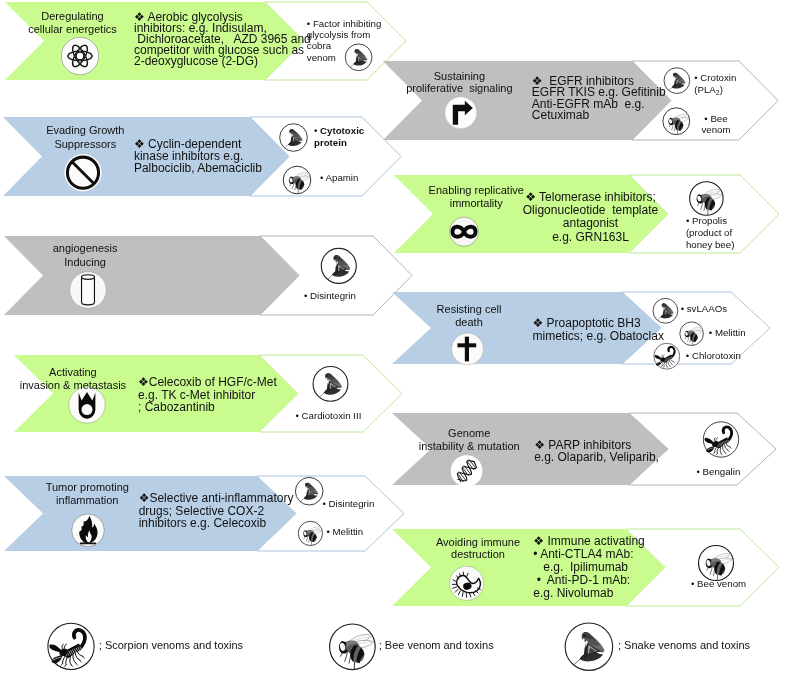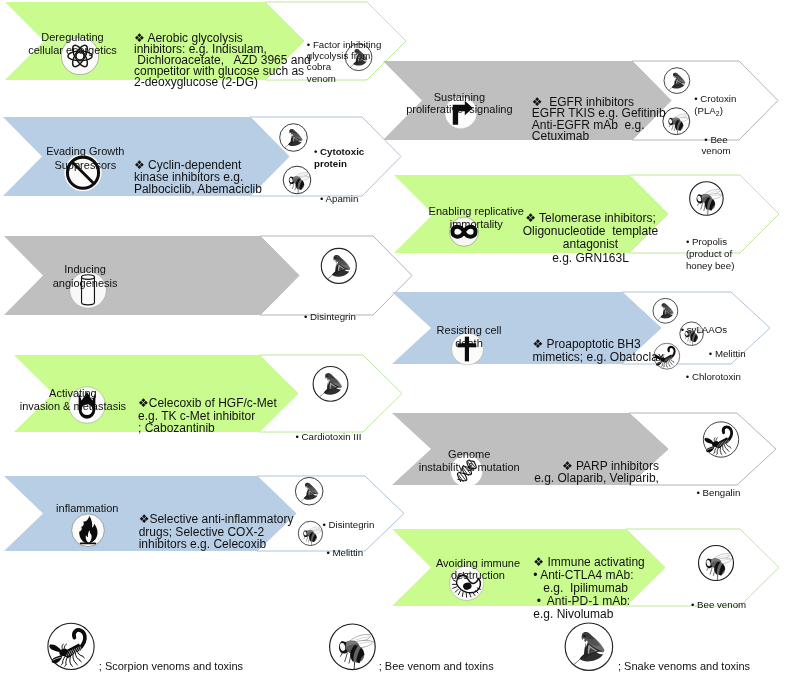--- a/index.html
+++ b/index.html
@@ -550,49 +550,49 @@
               <path d="M32 30 L30 50 L36 33 Z" fill="#ffffff"></path>
               <path d="M40 35 L39 54 L45 39 Z" fill="#fafafa"></path>
               <path d="M35 32 L33 50" fill="none" stroke="#ffffff" stroke-width="1.8" stroke-linecap="round"></path>
               <path d="M25 83 C21 87 16 91 11 95" fill="none" stroke="#2e2e2e" stroke-width="1.8" stroke-linecap="round"></path>
               <ellipse cx="36" cy="24" rx="3.4" ry="2.2" fill="#101010" transform="rotate(-28 36 24)"></ellipse>
             </g>
           </g>
         </svg>
       </g>
     </svg>
-  <div class="overlay" style="position:absolute;left:0;top:0;width:790px;height:607px;margin-top:21px;">
+  <div class="overlay" style="position:absolute;left:0;top:0;width:790px;height:607px;">
       <div class="ttl" style="left:0px;top:10px;width:145px;line-height:13px;"><div>Deregulating</div><div>cellular energetics</div></div>
       <div class="body" style="left:134px;top:11.6px;line-height:11px;"><div>❖ Aerobic glycolysis</div><div>inhibitors: e.g. Indisulam,</div><div> Dichloroacetate,   AZD 3965 and</div><div>competitor with glucose such as</div><div>2-deoxyglucose (2-DG)</div></div>
       <div class="vlab" style="left:306.8px;top:18.299999999999997px;line-height:11.1px;"><div>• Factor inhibiting</div><div>glycolysis from</div><div>cobra</div><div>venom</div></div>
       <div class="ttl" style="left:0px;top:71.1px;width:918.8px;line-height:11.9px;"><div>Sustaining</div><div>proliferative  signaling</div></div>
       <div class="body" style="left:531.8px;top:76.10000000000001px;line-height:11.2px;"><div>❖  EGFR inhibitors</div><div>EGFR TKIS e.g. Gefitinib</div><div>Anti-EGFR mAb  e.g.</div><div>Cetuximab</div></div>
       <div class="vlab" style="left:694.2px;top:72.30000000000001px;line-height:11.7px;"><div>• Crotoxin</div><div>(PLA<span class="subs">2</span>)</div></div>
       <div class="vlab ctr" style="left:0px;top:112.60000000000001px;width:1432px;line-height:11.3px;"><div>• Bee</div><div>venom</div></div>
       <div class="ttl" style="left:0px;top:124.3px;width:170.6px;line-height:13.5px;"><div>Evading Growth</div><div>Suppressors</div></div>
       <div class="body" style="left:133.9px;top:137.6px;line-height:12.1px;"><div>❖ Cyclin-dependent</div><div>kinase inhibitors e.g.</div><div>Palbociclib, Abemaciclib</div></div>
       <div class="vlab" style="left:314px;top:125px;line-height:11.8px;font-weight:bold;"><div>• Cytotoxic</div><div>protein</div></div>
       <div class="vlab" style="left:320px;top:171.9px;line-height:11.8px;"><div>• Apamin</div></div>
       <div class="ttl" style="left:0px;top:183.8px;width:952.6px;line-height:13.5px;"><div>Enabling replicative</div><div>immortality</div></div>
       <div class="body ctr" style="left:0px;top:191px;width:1181px;line-height:13.2px;"><div>❖ Telomerase inhibitors;</div><div>Oligonucleotide  template</div><div>antagonist</div><div>e.g. GRN163L</div></div>
       <div class="vlab" style="left:685.9px;top:214.8px;line-height:12px;"><div>• Propolis</div><div>(product of</div><div>honey bee)</div></div>
-      <div class="ttl" style="left:0px;top:242.20000000000002px;width:170.2px;line-height:13.5px;"><div>Inducing</div><div>angiogenesis</div></div>
+      <div class="ttl" style="left:0px;top:242.20000000000002px;width:170.2px;line-height:13.5px;"><div>angiogenesis</div><div>Inducing</div></div>
       <div class="vlab" style="left:304px;top:289.79999999999995px;line-height:11.5px;"><div>• Disintegrin</div></div>
       <div class="ttl" style="left:0px;top:303.40000000000003px;width:938px;line-height:12.9px;"><div>Resisting cell</div><div>death</div></div>
       <div class="body" style="left:532.5px;top:317.2px;line-height:13px;"><div>❖ Proapoptotic BH3</div><div>mimetics; e.g. Obatoclax</div></div>
       <div class="vlab" style="left:680.7px;top:302.7px;line-height:11.5px;"><div>• svLAAOs</div></div>
       <div class="vlab" style="left:708.8px;top:326.7px;line-height:11.5px;"><div>• Melittin</div></div>
       <div class="vlab" style="left:685.8px;top:349.7px;line-height:11.5px;"><div>• Chlorotoxin</div></div>
       <div class="ttl" style="left:0px;top:365.90000000000003px;width:145.8px;line-height:12.7px;"><div>Activating</div><div>invasion &amp; metastasis</div></div>
       <div class="body" style="left:138px;top:376.2px;line-height:12.4px;"><div>❖Celecoxib of HGF/c-Met</div><div>e.g. TK c-Met inhibitor</div><div>; Cabozantinib</div></div>
       <div class="vlab" style="left:295.5px;top:409.7px;line-height:11.5px;"><div>• Cardiotoxin III</div></div>
       <div class="ttl" style="left:0px;top:427.3px;width:938.4px;line-height:12.7px;"><div>Genome</div><div>instability &amp; mutation</div></div>
-      <div class="body" style="left:534.2px;top:438.5px;line-height:12.9px;text-align:right;"><div>❖ PARP inhibitors</div><div>e.g. Olaparib, Veliparib,</div></div>
+      <div class="body" style="left:534.2px;top:438.5px;line-height:12.9px;"><div>❖ PARP inhibitors</div><div>e.g. Olaparib, Veliparib,</div></div>
       <div class="vlab" style="left:696.5px;top:465.7px;line-height:11.5px;"><div>• Bengalin</div></div>
-      <div class="ttl" style="left:0px;top:481px;width:174.6px;line-height:12.8px;"><div>inflammation</div></div>
+      <div class="ttl" style="left:0px;top:481px;width:174.6px;line-height:12.8px;"><div>Tumor promoting</div><div>inflammation</div></div>
       <div class="body" style="left:138.7px;top:492.29999999999995px;line-height:12.5px;"><div>❖Selective anti-inflammatory</div><div>drugs; Selective COX-2</div><div>inhibitors e.g. Celecoxib</div></div>
       <div class="vlab" style="left:322.5px;top:497.79999999999995px;line-height:11.5px;"><div>• Disintegrin</div></div>
       <div class="vlab" style="left:326.4px;top:526.1999999999999px;line-height:11.5px;"><div>• Melittin</div></div>
       <div class="ttl" style="left:0px;top:536px;width:956px;line-height:12px;"><div>Avoiding immune</div><div>destruction</div></div>
       <div class="body" style="left:533.3px;top:535.4px;line-height:12.85px;"><div>❖ Immune activating</div><div>• Anti-CTLA4 mAb:</div><div>   e.g.  Ipilimumab</div><div style="line-height: 4.5px;"></div><div> •  Anti-PD-1 mAb:</div><div>e.g. Nivolumab</div></div>
       <div class="vlab" style="left:691px;top:578.4px;line-height:11.5px;"><div>• Bee venom</div></div>
       <div class="legtxt" style="left:98.8px;top:638.5999999999999px;">; Scorpion venoms and toxins</div>
       <div class="legtxt" style="left:378.7px;top:638.8px;">; Bee venom and toxins</div>
       <div class="legtxt" style="left:618px;top:638.8px;">; Snake venoms and toxins</div>
     </div>

